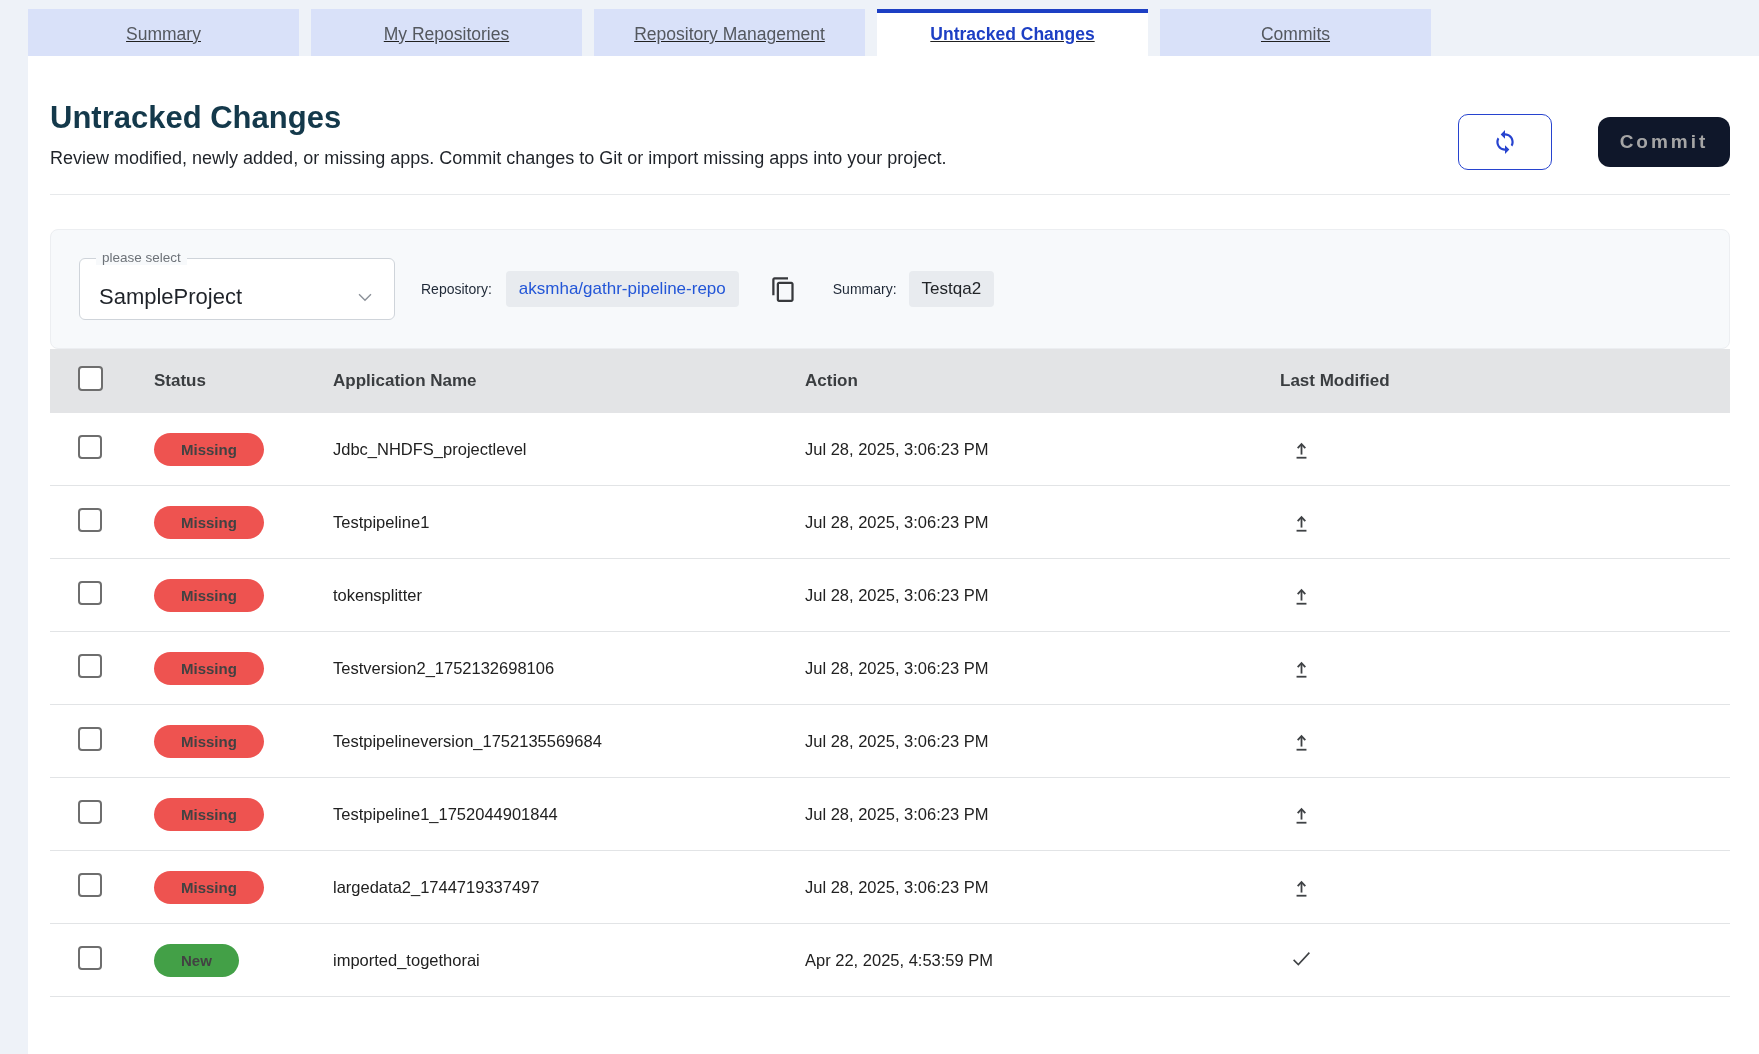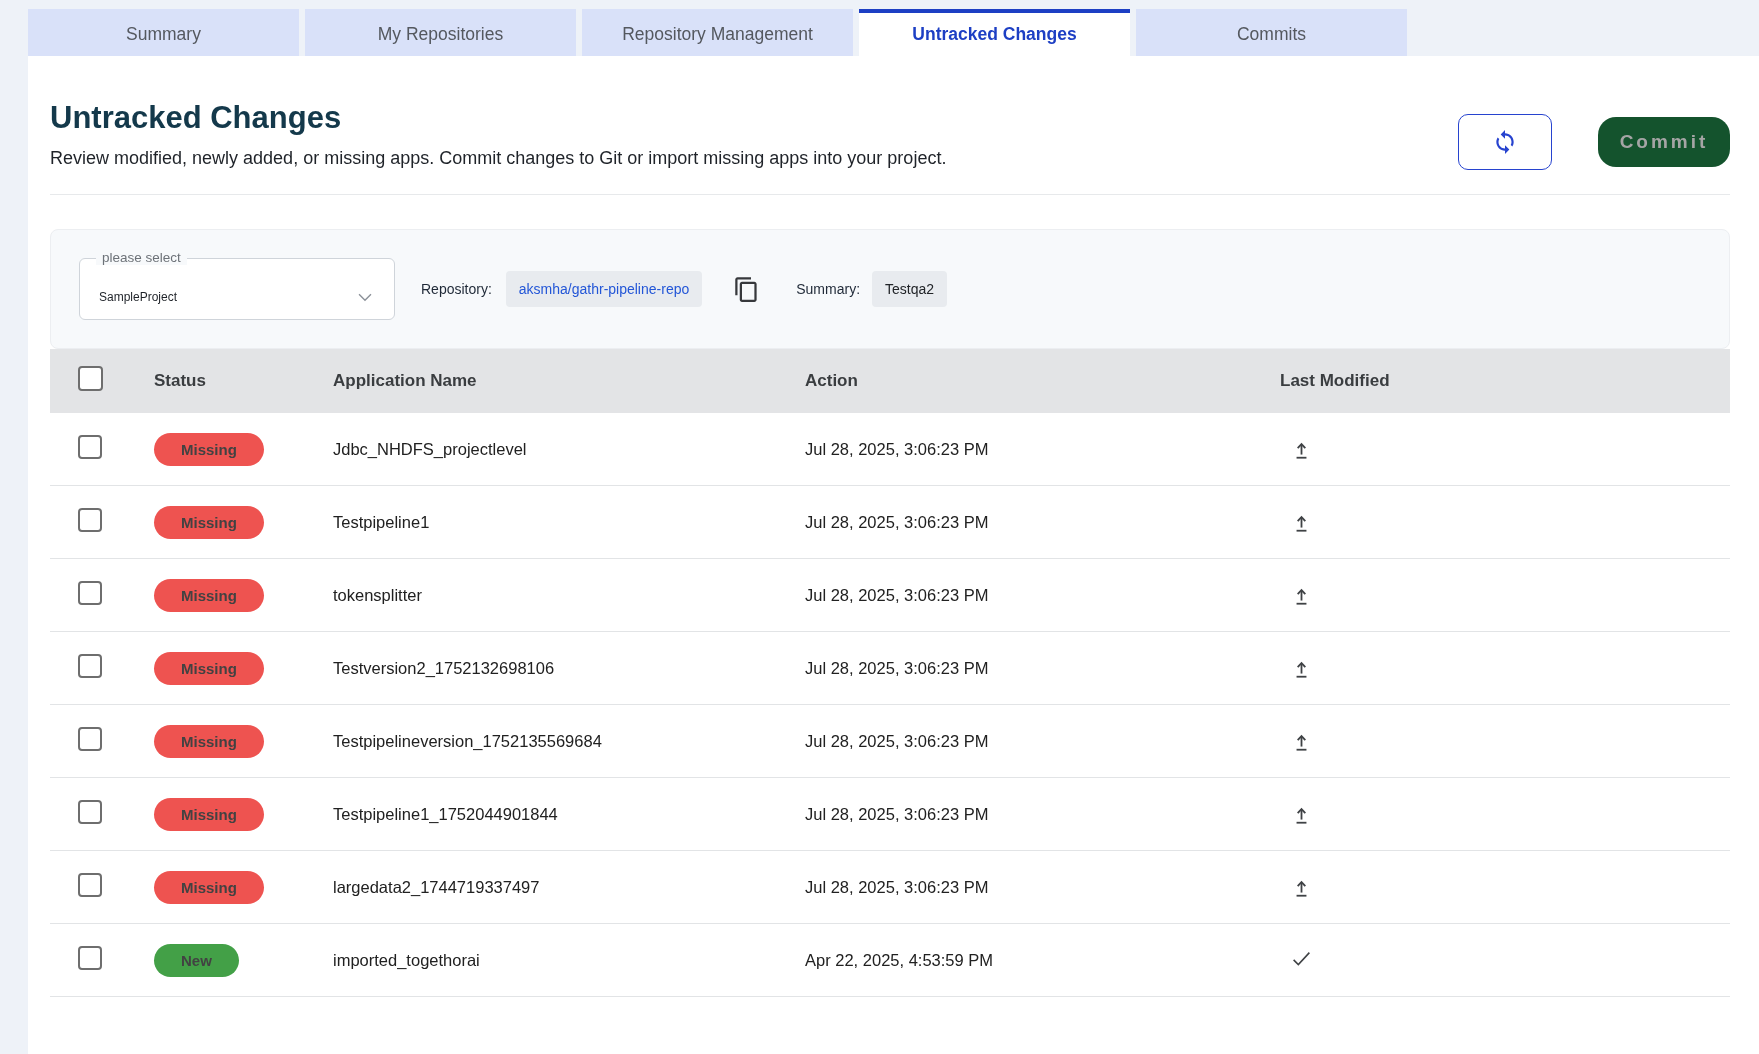--- a/index.html
+++ b/index.html
@@ -7,21 +7,21 @@
   body {
     font-family: "Liberation Sans", sans-serif;
     background: #eef2f8;
     color: #212121;
     position: relative;
   }
 
   
   .tabbar {
     position: absolute; left: 28px; top: 9px;
-    display: flex; gap: 6px;
+    display: flex; gap: 12px; text-decoration: underline;
   }
   .tab {
     width: 271px; height: 47px;
     display: flex; align-items: center; justify-content: center;
     background: #d9e1f9;
     color: #54585f;
     font-size: 17.5px; font-weight: 500;
     border-top: 4px solid transparent;
     cursor: pointer;
   }
@@ -56,22 +56,22 @@
   .refresh-btn {
     width: 94px; height: 56px;
     background: #ffffff;
     border: 1.5px solid #2743cf; border-radius: 10px;
     display: flex; align-items: center; justify-content: center;
     cursor: pointer;
   }
   .commit-btn {
     margin-left: 46px;
     width: 132px; height: 50px;
-    background: #14532d; color: #a5a5a5;
-    border: none; border-radius: 18px;
+    background: #0f172a; color: #a5a5a5;
+    border: none; border-radius: 12px;
     font-family: "Liberation Sans", sans-serif;
     font-size: 19px; font-weight: 700; letter-spacing: 3px;
   }
   .divider {
     margin-top: 24px;
     border: none; border-top: 1px solid #e7e9eb;
   }
 
   
   .filter-bar {
@@ -91,27 +91,27 @@
     display: flex; align-items: center; justify-content: space-between;
     padding: 16px 18px 0 19px;
     cursor: pointer;
   }
   .select-label {
     position: absolute; top: -9px; left: 16px;
     background: #f7f9fb;
     padding: 0 6px;
     font-size: 13.5px; color: #6d7278;
   }
-  .select-value { font-size: 12px; color: #1f2329; }
+  .select-value { font-size: 22px; color: #1f2329; }
   .field-label { font-size: 14px; font-weight: 400; color: #1f2937; }
   .chip {
     display: inline-flex; align-items: center;
     height: 36px; padding: 0 13px;
     background: #e8ebef; border-radius: 4px;
-    font-size: 14px;
+    font-size: 17px;
   }
   .chip.repo { color: #2356d7; margin-left: 14px; }
   .chip.branch { color: #212428; margin-left: 12px; }
   .repo-group { display: flex; align-items: center; margin-left: 26px; }
   .branch-group { display: flex; align-items: center; margin-left: 36px; }
   .copy-btn {
     margin-left: 31px;
     background: none; border: none; cursor: pointer;
     display: flex; align-items: center;
   }

